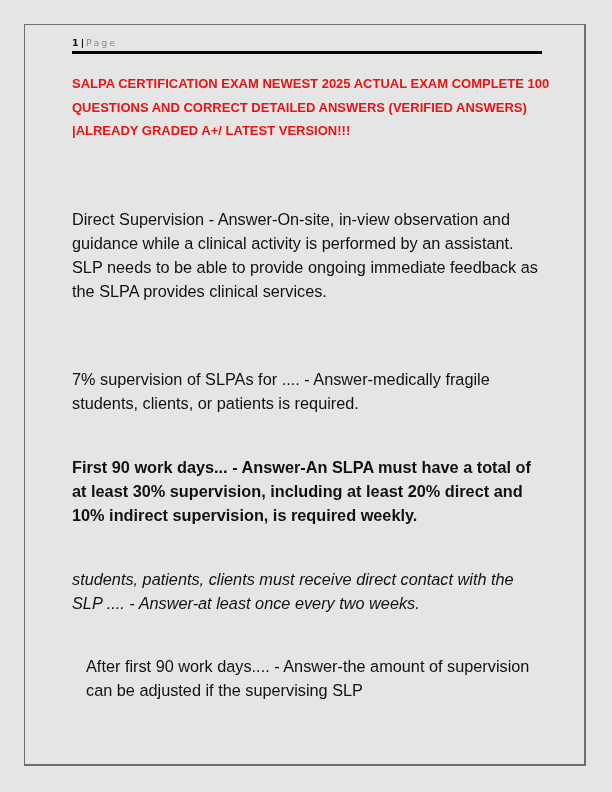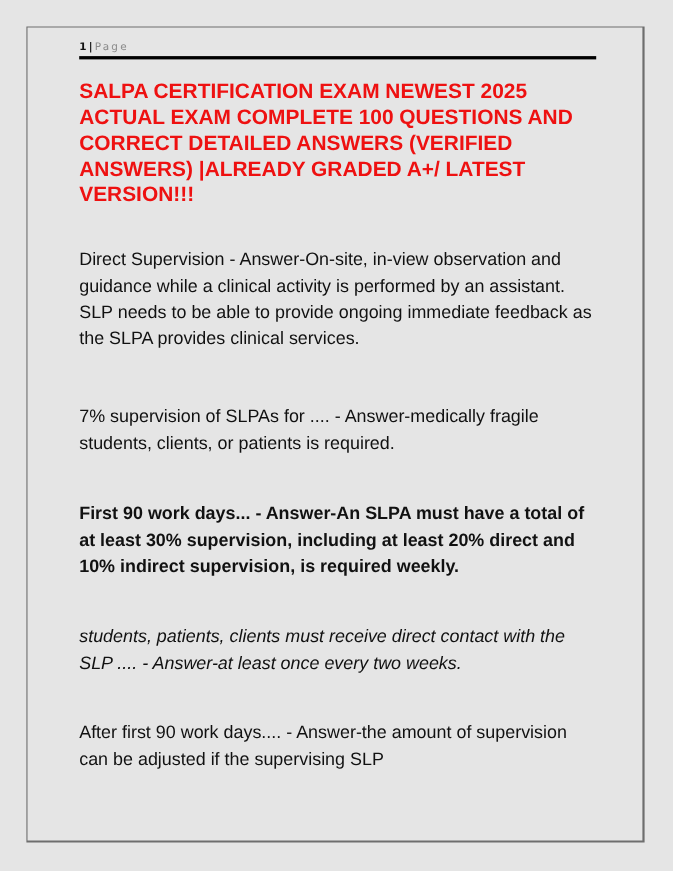--- a/index.html
+++ b/index.html
@@ -36,21 +36,21 @@
     .header .num { color: #111; font-weight: bold; }
     .header .sep { color: #111; font-weight: bold; margin: 0 2px; }
     .header .lbl { color: #8a8a8a; letter-spacing: 2px; }
     .title {
       position: absolute;
       left: 72px;
       top: 72px;
       width: 480px;
       font-family: "Liberation Sans", sans-serif;
       font-weight: bold;
-      font-size: 19px;
+      font-size: 13px;
       line-height: 23.6px;
       color: #ee1111;
       margin: 0;
     }
     .qa {
       position: absolute;
       left: 72px;
       width: 470px;
       font-family: "Liberation Sans", sans-serif;
       font-size: 16.3px;
@@ -63,17 +63,17 @@
 <body>
 
 <div class="page"></div>
 
 <div class="header">
   <span class="num">1</span><span class="sep">|</span><span class="lbl">Page</span>
 </div>
 
 <h1 class="title">SALPA CERTIFICATION EXAM NEWEST 2025 ACTUAL EXAM COMPLETE 100 QUESTIONS AND CORRECT DETAILED ANSWERS (VERIFIED ANSWERS) |ALREADY GRADED A+/ LATEST VERSION!!!</h1>
 
-<p class="qa" style="top:207px;margin-top:17px;">Direct Supervision - Answer-On-site, in-view observation and guidance while a clinical activity is performed by an assistant. SLP needs to be able to provide ongoing immediate feedback as the SLPA provides clinical services.</p>
+<p class="qa" style="top:207px;">Direct Supervision - Answer-On-site, in-view observation and guidance while a clinical activity is performed by an assistant. SLP needs to be able to provide ongoing immediate feedback as the SLPA provides clinical services.</p>
 <p class="qa" style="top:367px;">7% supervision of SLPAs for .... - Answer-medically fragile students, clients, or patients is required.</p>
 <p class="qa" style="top:455px;font-weight:bold;">First 90 work days... - Answer-An SLPA must have a total of at least 30% supervision, including at least 20% direct and 10% indirect supervision, is required weekly.</p>
 <p class="qa" style="top:567px;font-style:italic;">students, patients, clients must receive direct contact with the SLP .... - Answer-at least once every two weeks.</p>
-<p class="qa" style="top:654px;">After first 90 work days.... - Answer-the amount of supervision can be adjusted if the supervising SLP</p>
+<p class="qa" style="top:654px;margin-left:14px;">After first 90 work days.... - Answer-the amount of supervision can be adjusted if the supervising SLP</p>
 
 </body></html>

